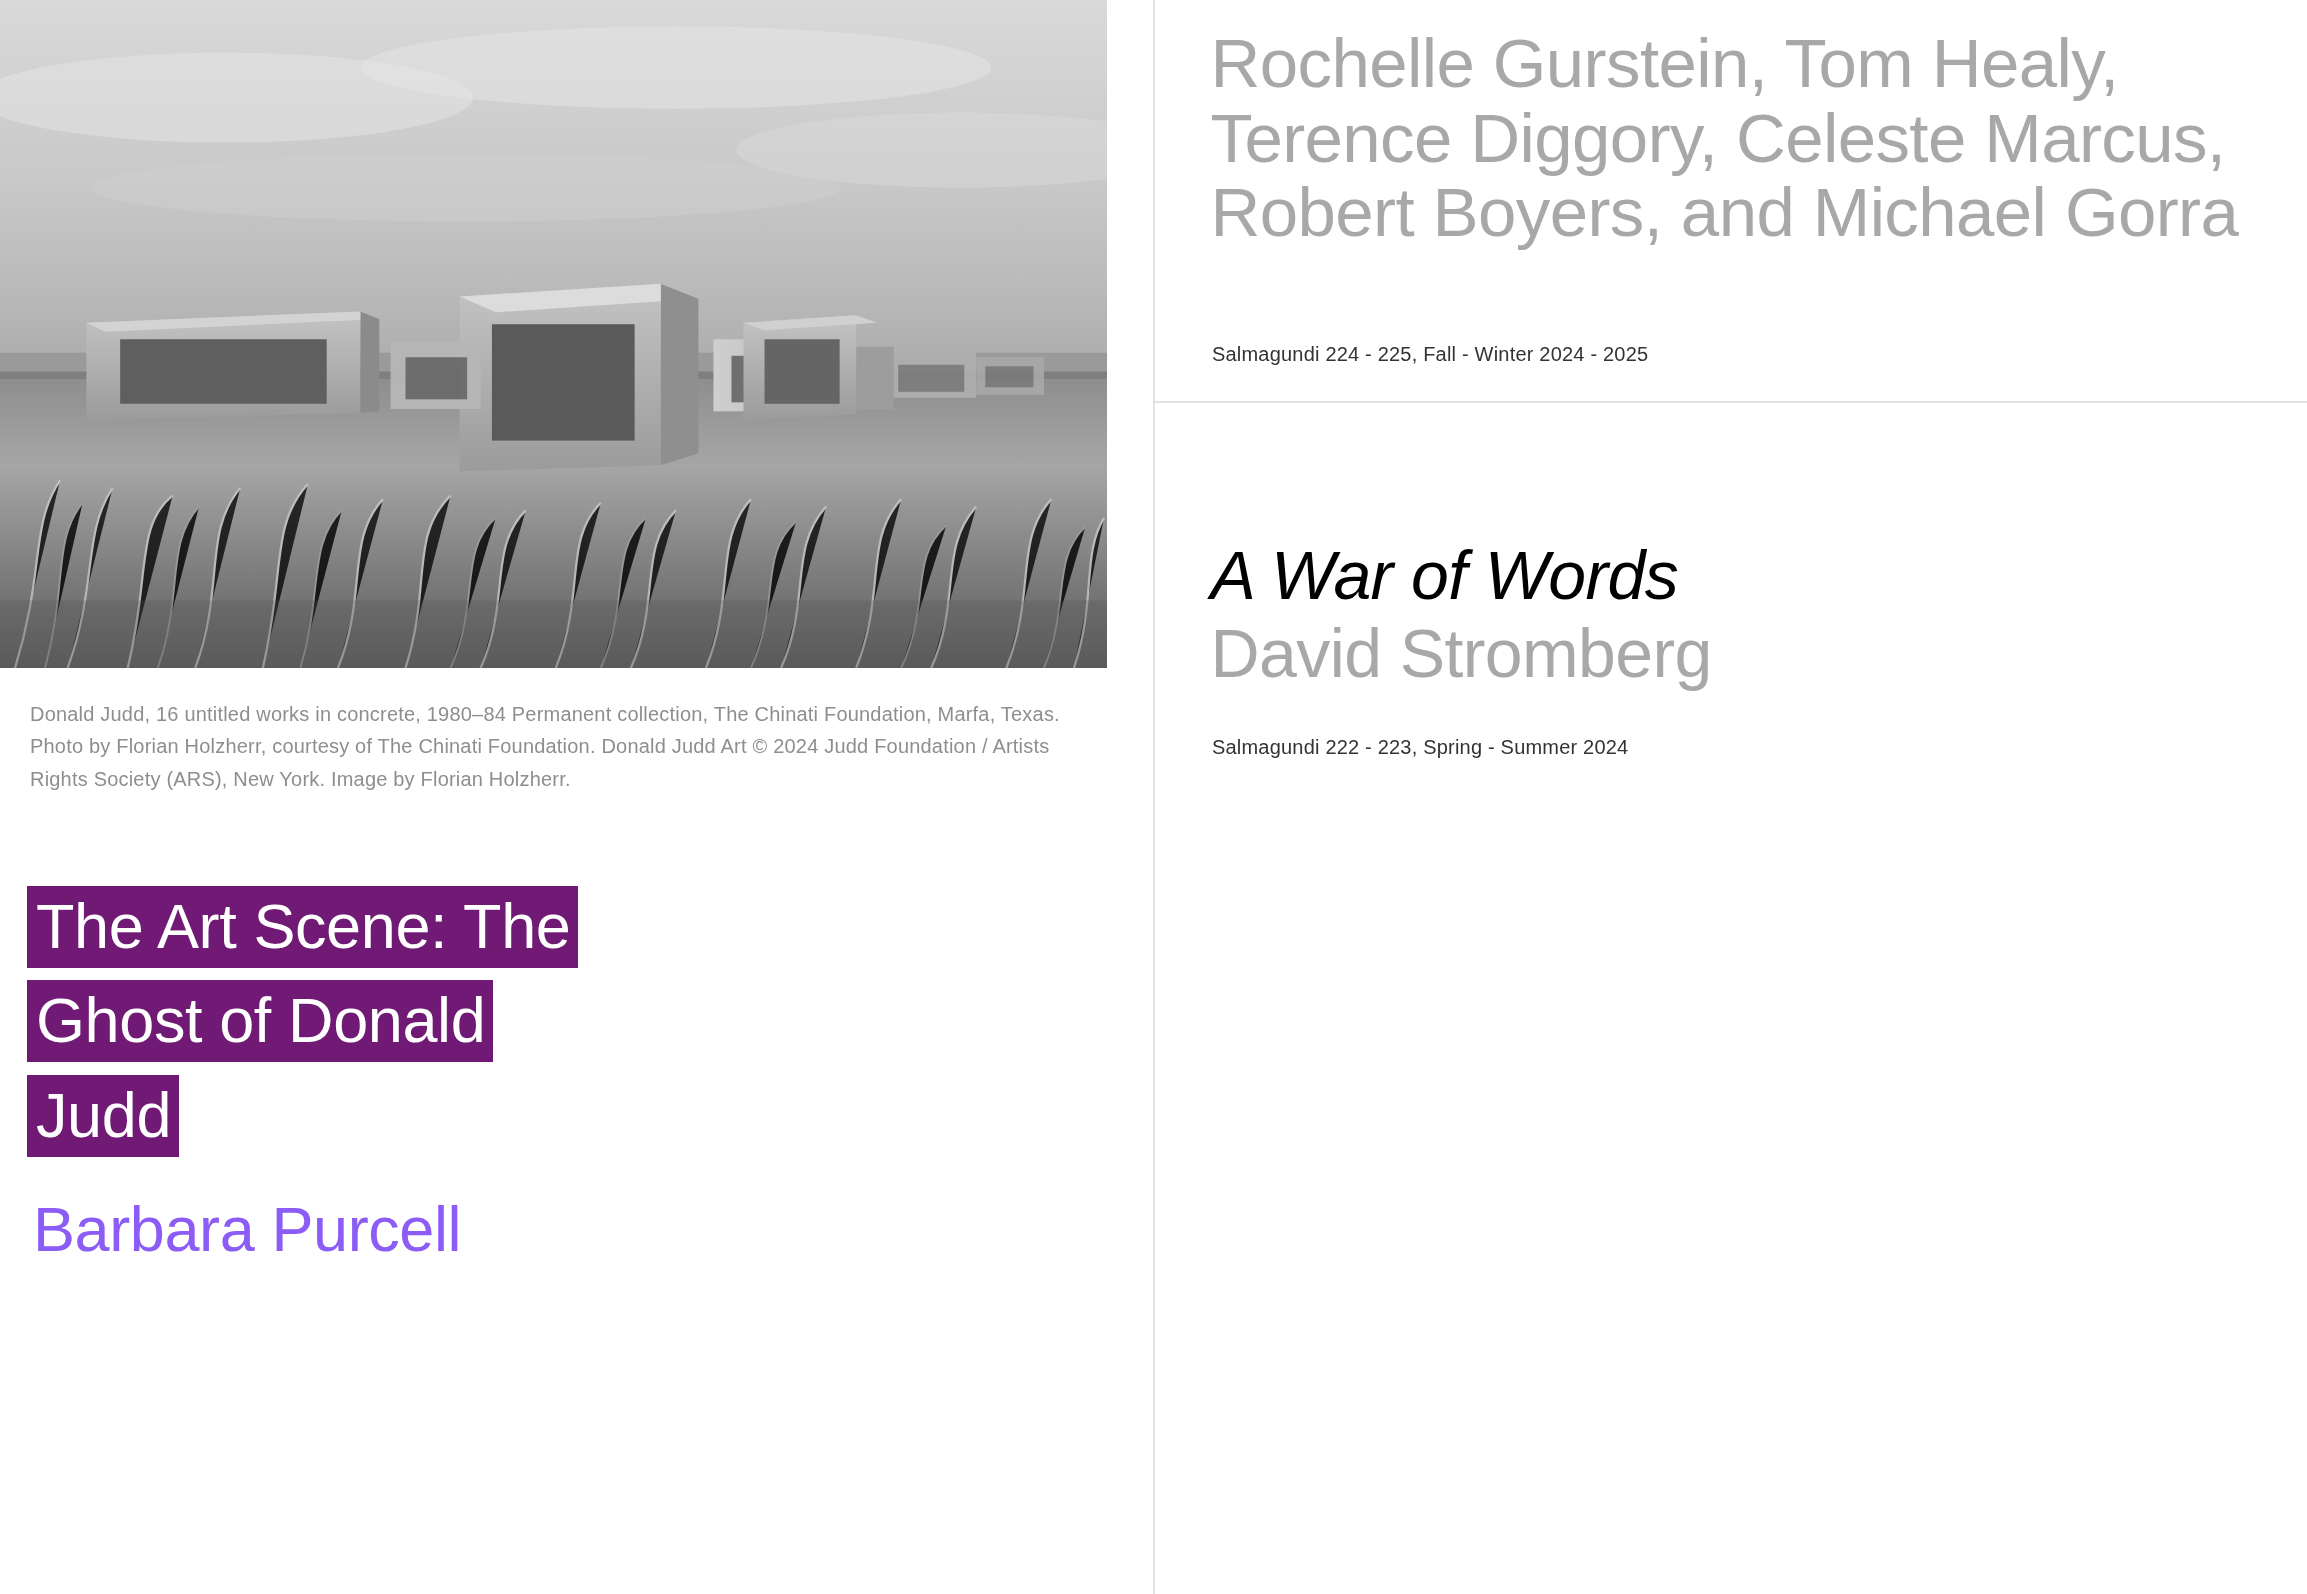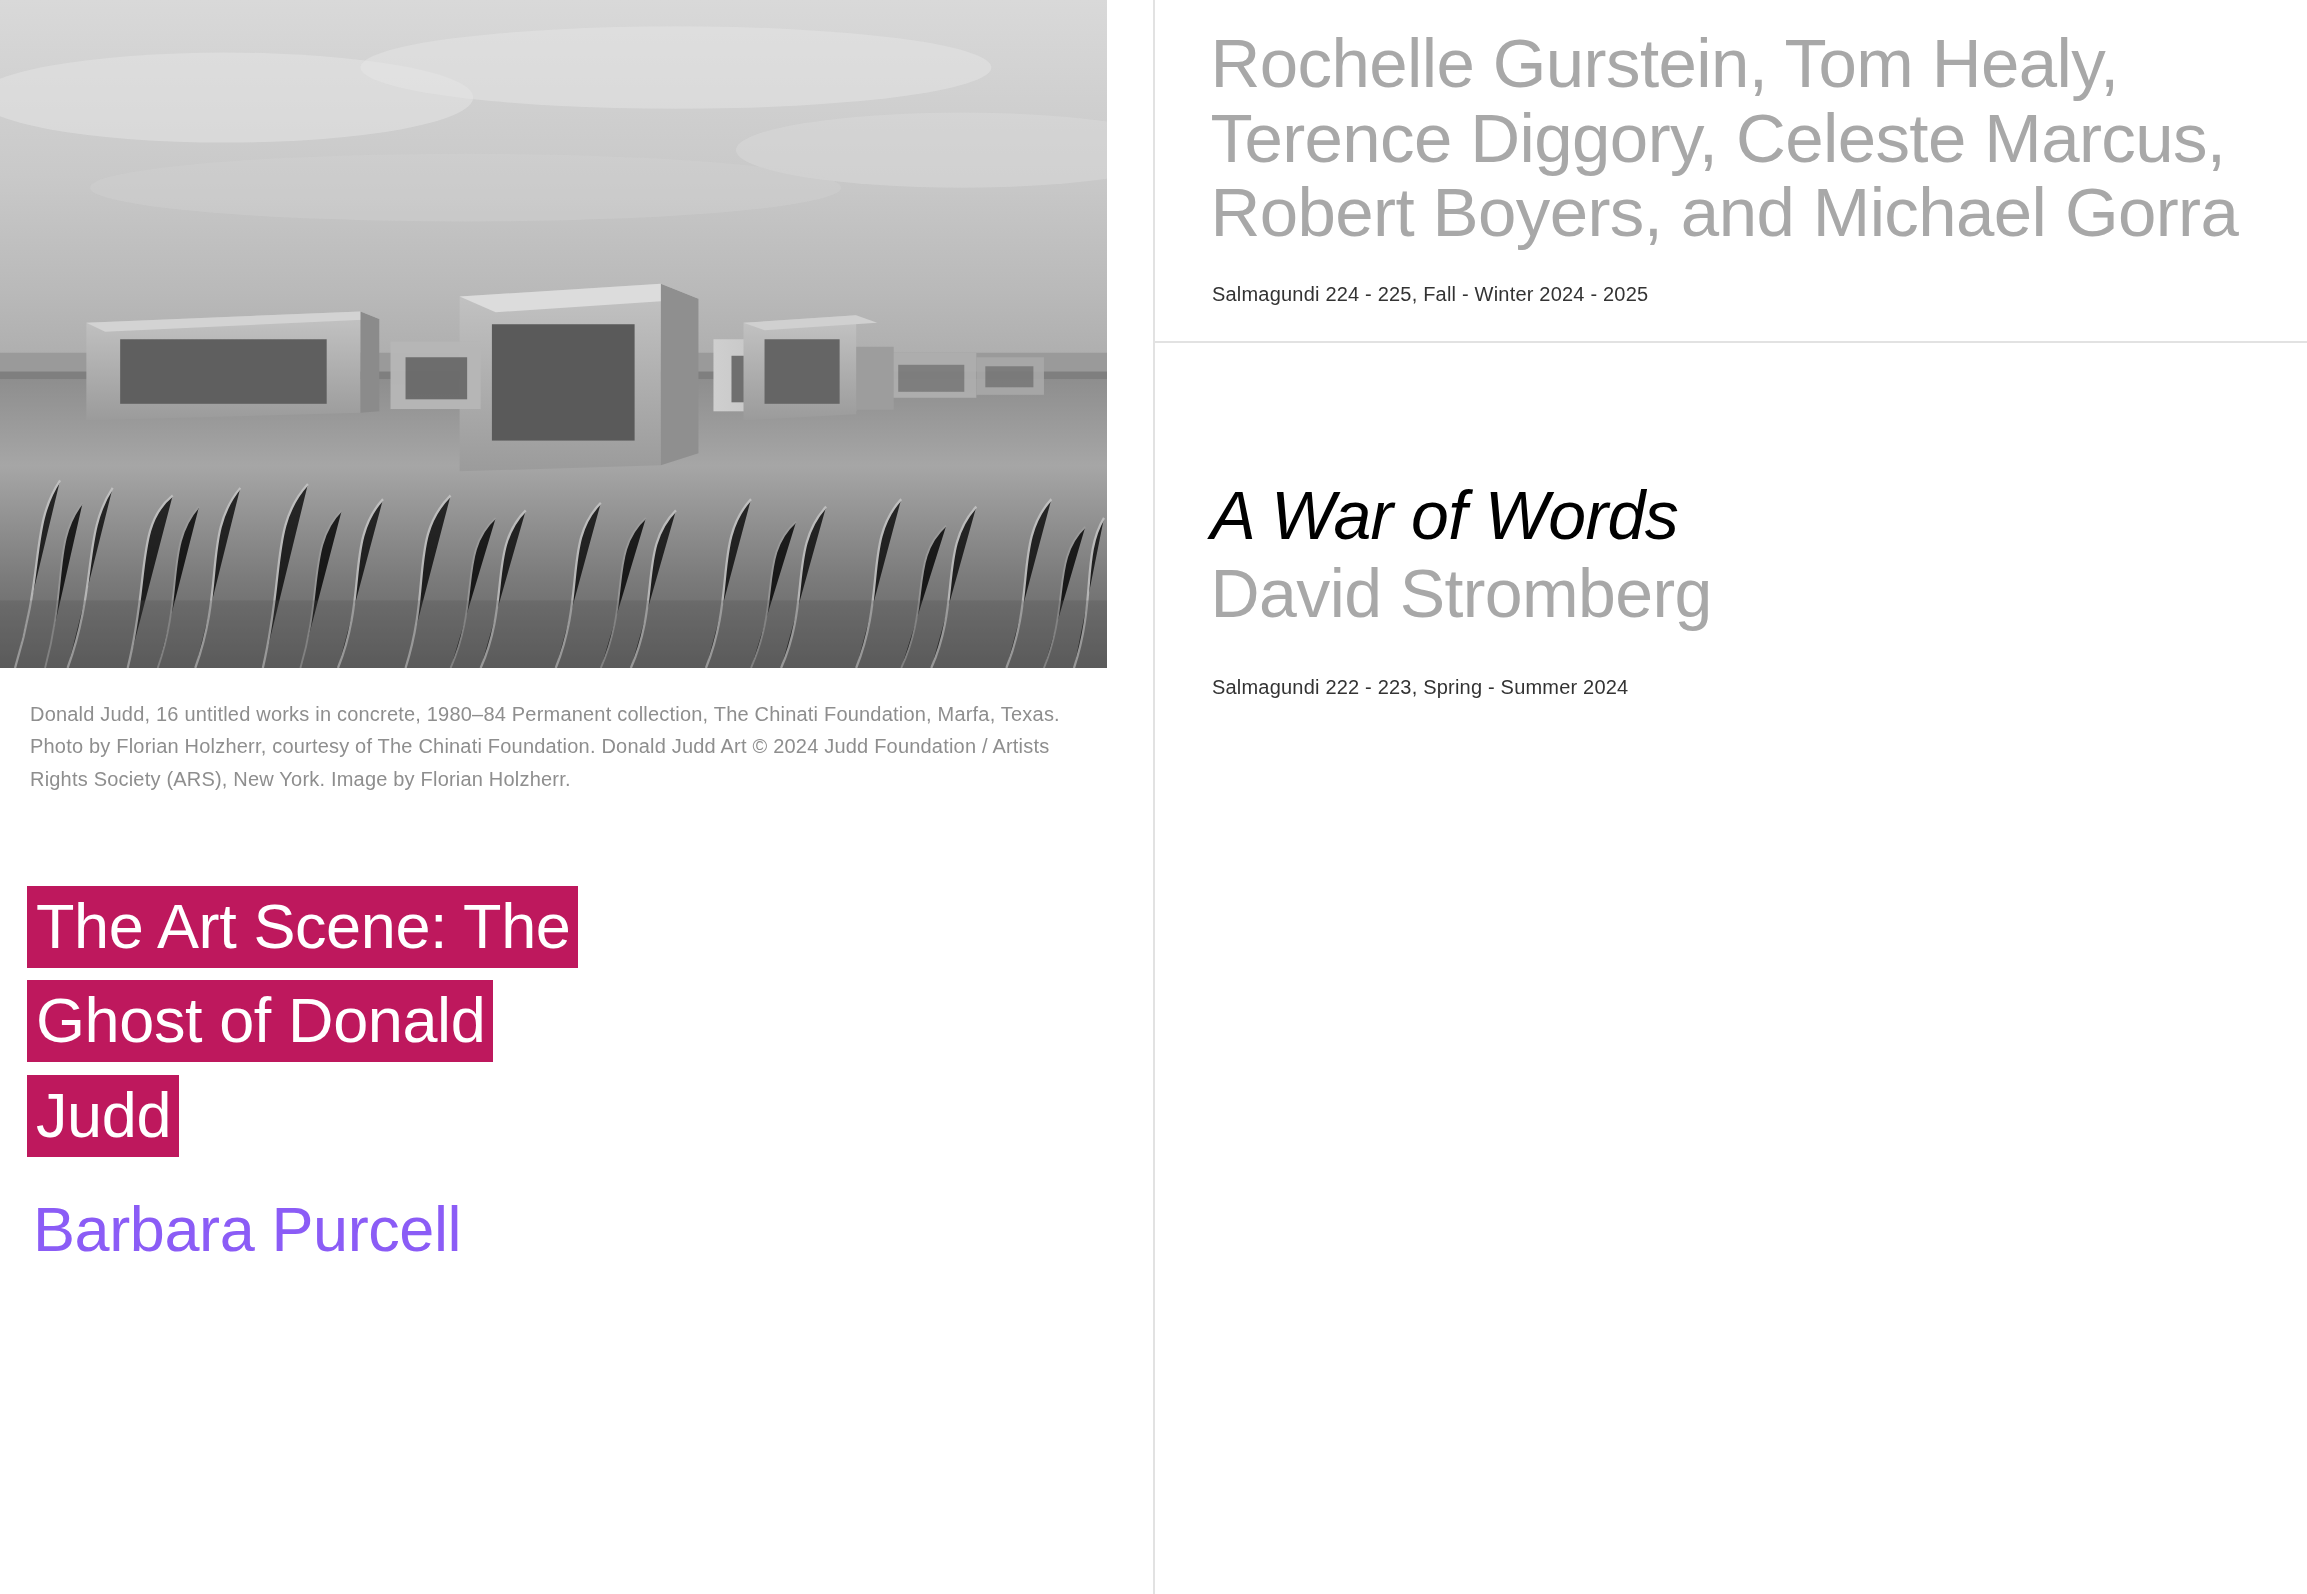--- a/index.html
+++ b/index.html
@@ -55,21 +55,21 @@
   }
   .art-title {
     font-size: 63px;
     line-height: 1.14;
     font-weight: 400;
     color: #ffffff;
     letter-spacing: -0.4px;
     max-width: 1044px;
   }
   .art-title .hl {
-    background: #be185d;
+    background: #701a75;
     color: #ffffff;
     padding: 4.5px 7.5px 7.5px 9px;
     box-decoration-break: clone;
     -webkit-box-decoration-break: clone;
     line-height: 1.5;
   }
   .art-author {
     margin-top: 33px;
     font-size: 63px;
     line-height: 1.1;
@@ -95,21 +95,21 @@
   }
   .authors-big {
     font-size: 69px;
     line-height: 1.08;
     color: #a8a8a8;
     font-weight: 400;
     letter-spacing: -0.6px;
     padding-left: 10.5px;
   }
   .meta {
-    margin-top: 32px;
+    margin-top: 92px;
     padding-left: 12px;
     font-size: 20px;
     color: #333333;
     letter-spacing: 0.2px;
   }
   .entry-2 { padding-top: 135px; }
   .w-title {
     font-size: 68px;
     line-height: 1.1;
     color: #000000;

